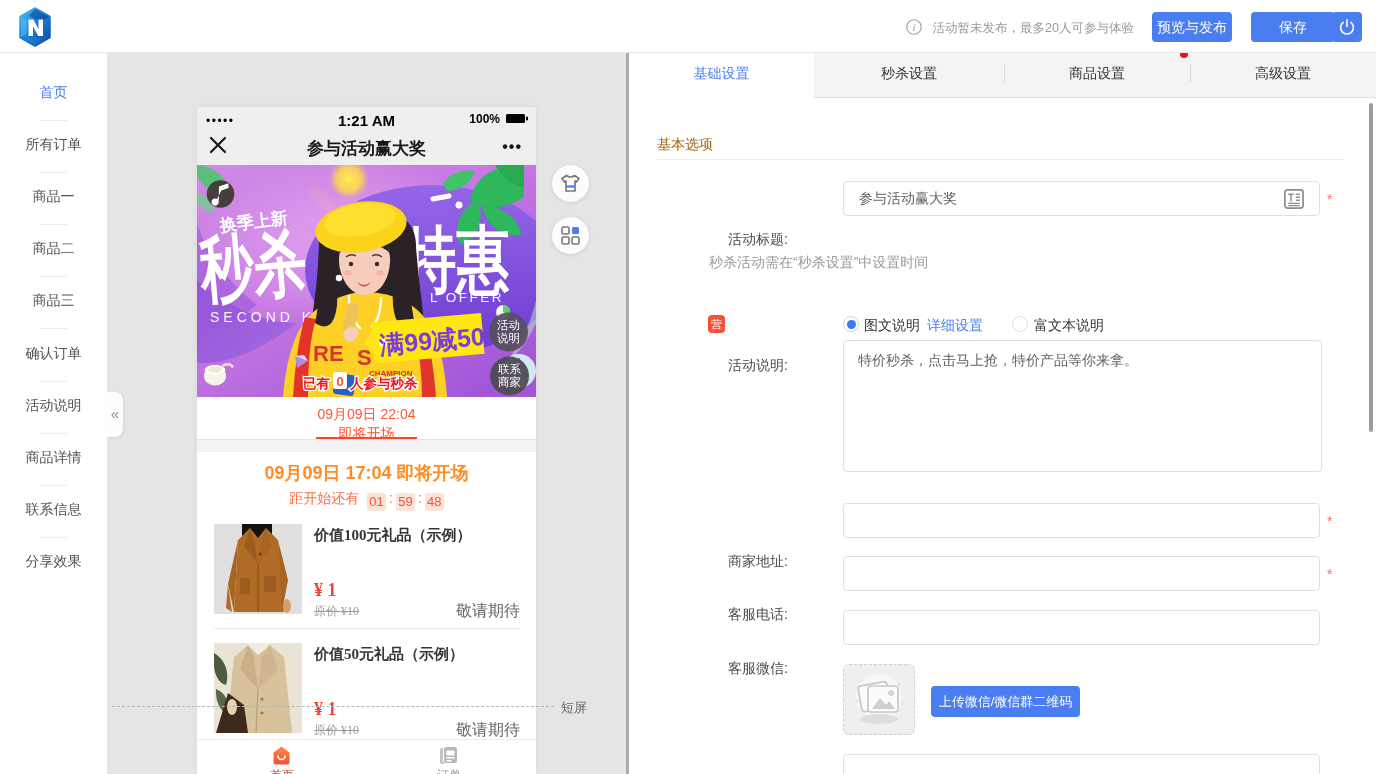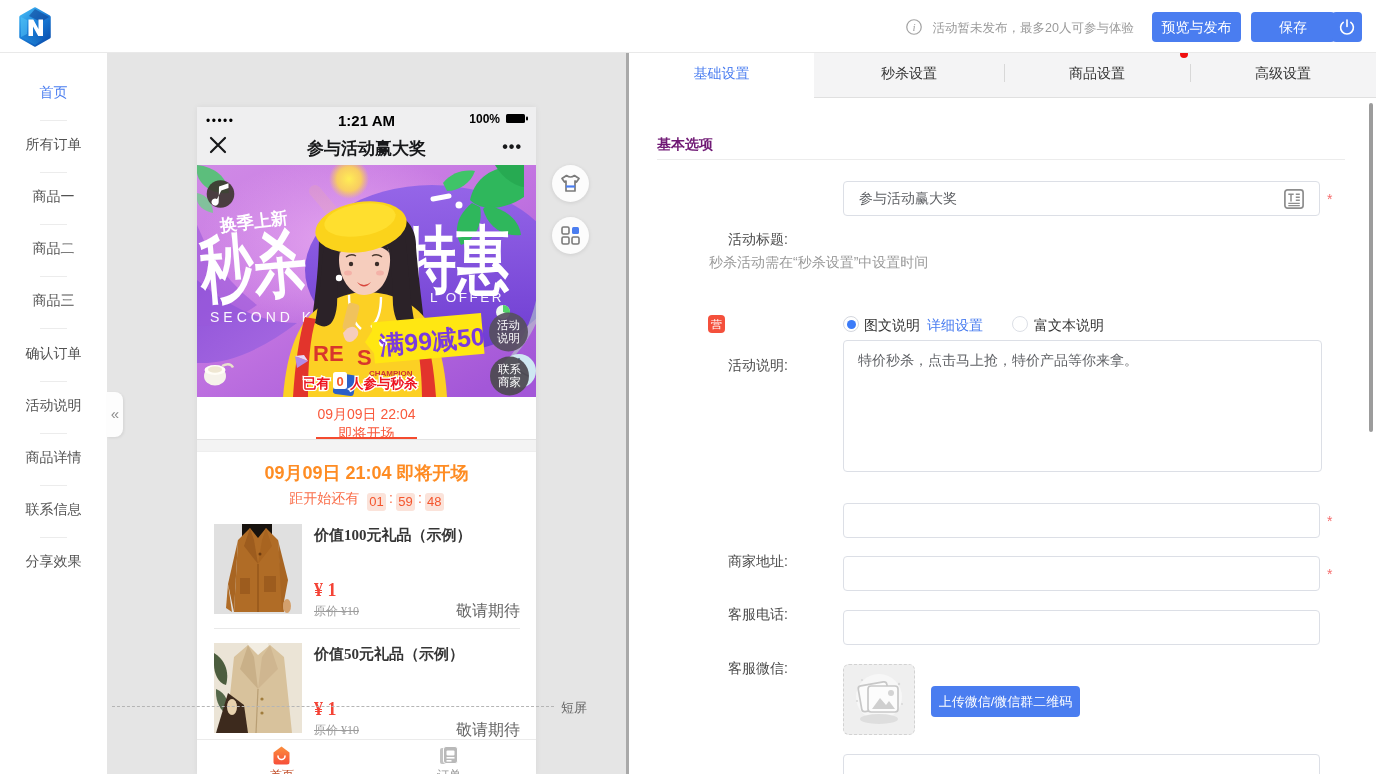--- a/index.html
+++ b/index.html
@@ -5,21 +5,21 @@
 * { margin:0; padding:0; box-sizing:border-box; }
 html,body { width:1376px; height:774px; overflow:hidden; }
 body { font-family:"Liberation Sans", sans-serif; position:relative; background:#fff; }
 .abs { position:absolute; }
 
 
 .topbar { position:absolute; left:0; top:0; width:1376px; height:53px; background:#fff; border-bottom:1px solid #e9e9e9; z-index:30; }
 .tb-info { position:absolute; left:906px; top:19px; width:16px; height:16px; }
 .tb-text { position:absolute; right:242px; top:20px; font-size:12.5px; color:#9b9b9b; white-space:nowrap; }
 .btn { position:absolute; top:12px; height:30px; background:#4a7df0; border-radius:4px; color:#fff; font-size:14px; text-align:center; line-height:30px; }
-.btn1 { left:1152px; width:89px; }
+.btn1 { left:1152px; width:80px; }
 .btn2 { left:1251px; width:84px; }
 .btn3 { left:1332px; width:30px; }
 
 
 .sidebar { position:absolute; left:0; top:53px; width:107px; height:721px; background:#fff; z-index:10; }
 .sb-item { position:absolute; left:0; width:107px; height:20px; text-align:center; font-size:14px; color:#525252; }
 .sb-item.active { color:#4a7df0; }
 .sb-div { position:absolute; left:40px; width:27px; height:1px; background:#ececec; }
 
 
@@ -70,21 +70,21 @@
 
 
 .rpanel { position:absolute; left:629px; top:48px; width:897px; height:721px; background:#fff; }
 .tabs { position:absolute; left:0; top:0; width:747px; height:50px; }
 .tab-grey { position:absolute; left:185px; top:0; width:562px; height:50px; background:#f4f4f5; border-bottom:1px solid #e0e0e0; }
 .tab { position:absolute; top:0; height:50px; line-height:50px; text-align:center; font-size:14px; color:#333; }
 .tab.active { color:#4a7df0; background:#fff; }
 .tabsep { position:absolute; top:16px; width:1px; height:18px; background:#d8d8d8; }
 .reddot { position:absolute; left:551px; top:2px; width:8px; height:8px; border-radius:50%; background:#f00f0f; }
 
-.sect { position:absolute; left:28px; top:88px; font-size:14px; font-weight:bold; color:#701a75; }
+.sect { position:absolute; left:28px; top:88px; font-size:14px; font-weight:normal; color:#a16207; }
 .sectline { position:absolute; left:28px; top:111px; width:688px; height:1px; background:#ececec; }
 
 .flabel { position:absolute; width:131px; text-align:right; font-size:14px; color:#4c4c4c;margin-top:40px; }
 .finput { position:absolute; left:214px; width:477px; height:35px; border:1px solid #dcdfe6; border-radius:4px; background:#fff; font-size:14px; color:#606266; line-height:33px; padding-left:15px; }
 .star { position:absolute; font-size:14px; color:#f56c6c; }
 .hint { position:absolute; left:80px; top:206px; font-size:14px; color:#9a9a9a; }
 .badge { position:absolute; left:79px; top:267px; width:17px; height:18px; background:#f4503c; border-radius:4px; color:#fff; font-size:11px; text-align:center; line-height:18px; }
 .radio { position:absolute; width:16px; height:16px; border-radius:50%; }
 .radio.on { background:#fff; border:1px solid #d4d7de; }
 .radio.on:after { content:""; position:absolute; left:2.5px; top:2.5px; width:9px; height:9px; border-radius:50%; background:#3b7bf8; }
@@ -305,21 +305,21 @@
     <text x="139.5" y="220.5" font-size="13" font-weight="bold" fill="#f4552d" font-family="Liberation Sans">0</text>
     <text x="153" y="223" font-size="13.5" font-weight="bold" fill="#ee1520" stroke="#fff" stroke-width="2.6" paint-order="stroke" font-family="Liberation Sans">人参与秒杀</text>
   </svg>
 
   <div class="trow">
     <div class="t1">09月09日 22:04</div>
     <div class="t2">即将开场</div>
     <div class="bar"></div>
   </div>
   <div class="gap"></div>
-  <div class="bigtime">09月09日 21:04 即将开场</div>
+  <div class="bigtime">09月09日 17:04 即将开场</div>
   <div class="cdrow">距开始还有&nbsp; <span class="cdbox">01</span><span style="margin:0 3px">:</span><span class="cdbox">59</span><span style="margin:0 3px">:</span><span class="cdbox">48</span></div>
 
   <div class="prod" style="top:417px">
     <svg class="pimg" viewBox="0 0 88 90">
       <rect width="88" height="90" fill="#e0e0e0"></rect>
       <rect x="28" y="0" width="30" height="14" fill="#17120e"></rect>
       <path d="M20 88 L24 16 L36 4 L44 14 L52 4 L64 16 L70 88 Z" fill="#b06c26"></path>
       <path d="M36 4 L30 22 L44 40 L40 16 Z" fill="#9d5c1e"></path>
       <path d="M52 4 L58 22 L44 40 L48 16 Z" fill="#a86420"></path>
       <path d="M44 40 L44 88" stroke="#8f5318" stroke-width="1.2"></path>

